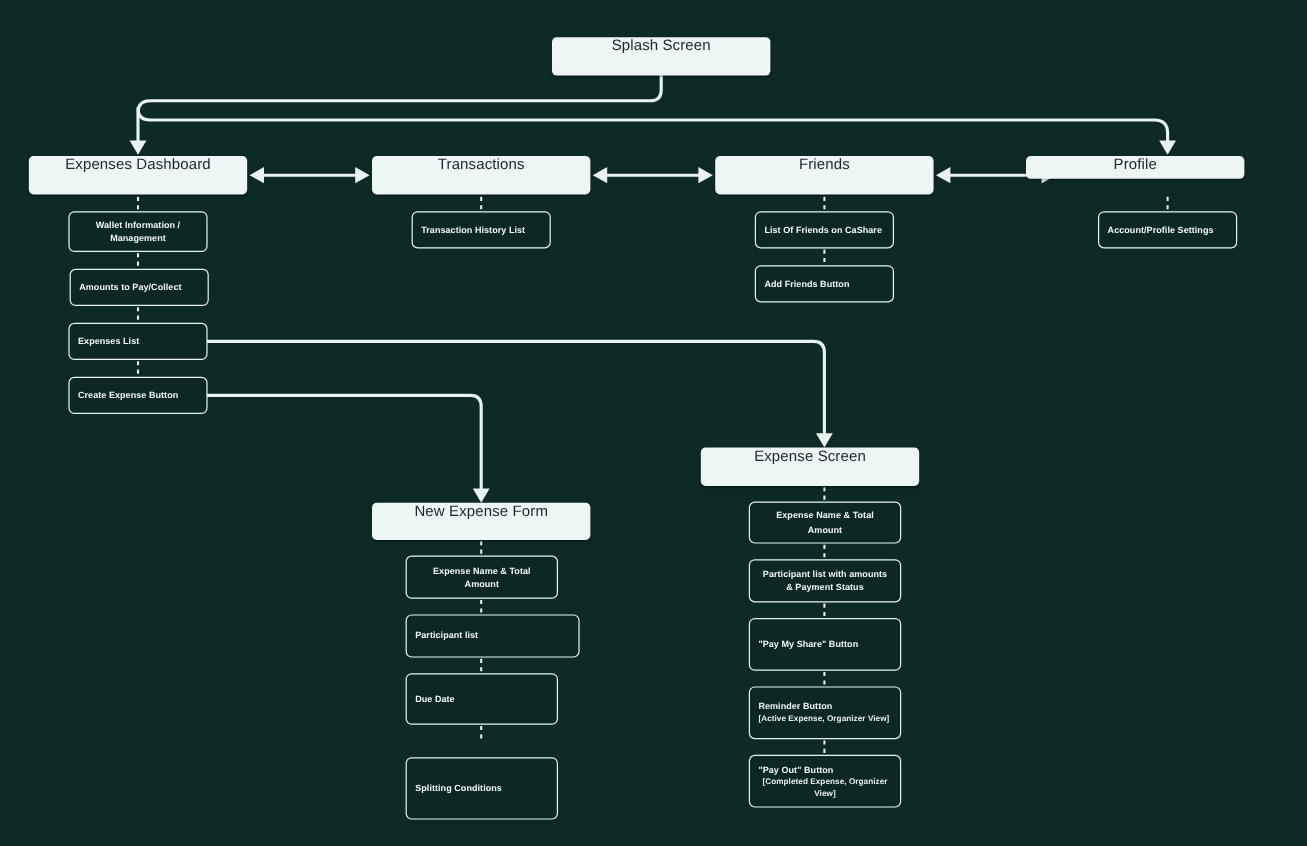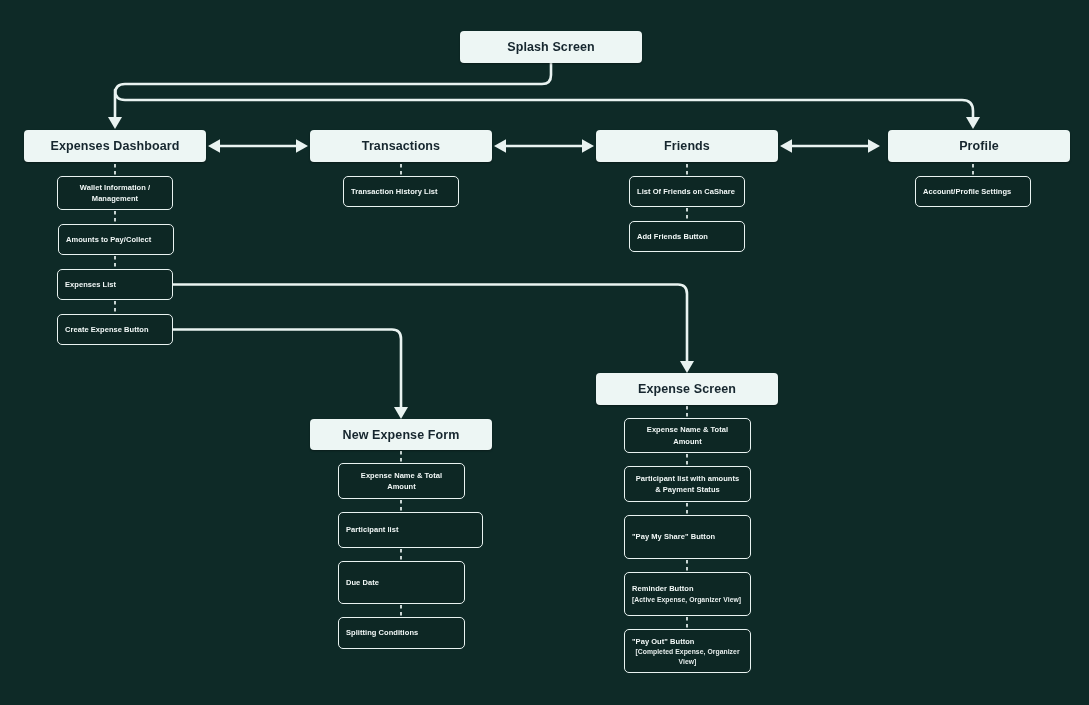--- a/index.html
+++ b/index.html
@@ -4,22 +4,22 @@
 <style>
   html,body{margin:0;padding:0;background:#0e2a27;}
   .canvas{
     position:relative;width:1089px;height:705px;overflow:hidden;
     background:#0e2a27;font-family:"Liberation Sans",sans-serif;
   }
   .connector-layer{position:absolute;left:0;top:0;}
   .screen{
     position:absolute;box-sizing:border-box;
     background:#edf6f4;border-radius:4px;
-    display:flex;align-items:center;justify-content:center;
-    color:#16262e;font-weight:bold;font-size:12.5px;letter-spacing:.1px;
+    display:flex;align-items:flex-start;justify-content:center;
+    color:#16262e;font-weight:normal;font-size:12.5px;letter-spacing:.1px;
     box-shadow:0 1px 2px rgba(0,0,0,.35);
   }
   .feature{
     position:absolute;box-sizing:border-box;
     background:#0d2724;border:1.5px solid #e9f3f1;border-radius:5px;
     display:flex;flex-direction:column;align-items:flex-start;justify-content:center;
     text-align:center;color:#f2f8f7;font-weight:bold;font-size:7.5px;
     line-height:1.5;padding:2px 7px;letter-spacing:.05px;
   }
   .feature .sub{font-size:6.8px;font-weight:600;line-height:1.45;opacity:.95;}
@@ -77,24 +77,24 @@
   </div>
   <div class="screen" style="left:24px;top:130px;width:182px;height:32px">
     <span>Expenses Dashboard</span>
   </div>
   <div class="screen" style="left:310px;top:130px;width:182px;height:32px">
     <span>Transactions</span>
   </div>
   <div class="screen" style="left:596px;top:130px;width:182px;height:32px">
     <span>Friends</span>
   </div>
-  <div class="screen" style="left:888px;top:130px;width:182px;height:32px">
+  <div class="screen" style="left:855px;top:130px;width:182px;height:19px">
     <span>Profile</span>
   </div>
-  <div class="screen" style="left:596px;top:373px;width:182px;height:32px">
+  <div class="screen" style="left:584px;top:373px;width:182px;height:32px">
     <span>Expense Screen</span>
   </div>
   <div class="screen" style="left:310px;top:419px;width:182px;height:31px">
     <span>New Expense Form</span>
   </div>
 
   <div class="feature" style="left:57px;top:176px;width:116px;height:34px">
     <span>Wallet Information / Management</span>
   </div>
   <div class="feature" style="left:58px;top:224px;width:116px;height:31px">
@@ -142,17 +142,17 @@
 
   <div class="feature" style="left:338px;top:463px;width:127px;height:36px">
     <span>Expense Name &amp; Total Amount</span>
   </div>
   <div class="feature" style="left:338px;top:512px;width:145px;height:36px">
     <span>Participant list</span>
   </div>
   <div class="feature" style="left:338px;top:561px;width:127px;height:43px">
     <span>Due Date</span>
   </div>
-  <div class="feature" style="left:338px;top:617px;width:127px;height:32px">
+  <div class="feature" style="left:338px;top:631px;width:127px;height:52px">
     <span>Splitting Conditions</span>
   </div>
 
 </div>
 
 </body></html>

